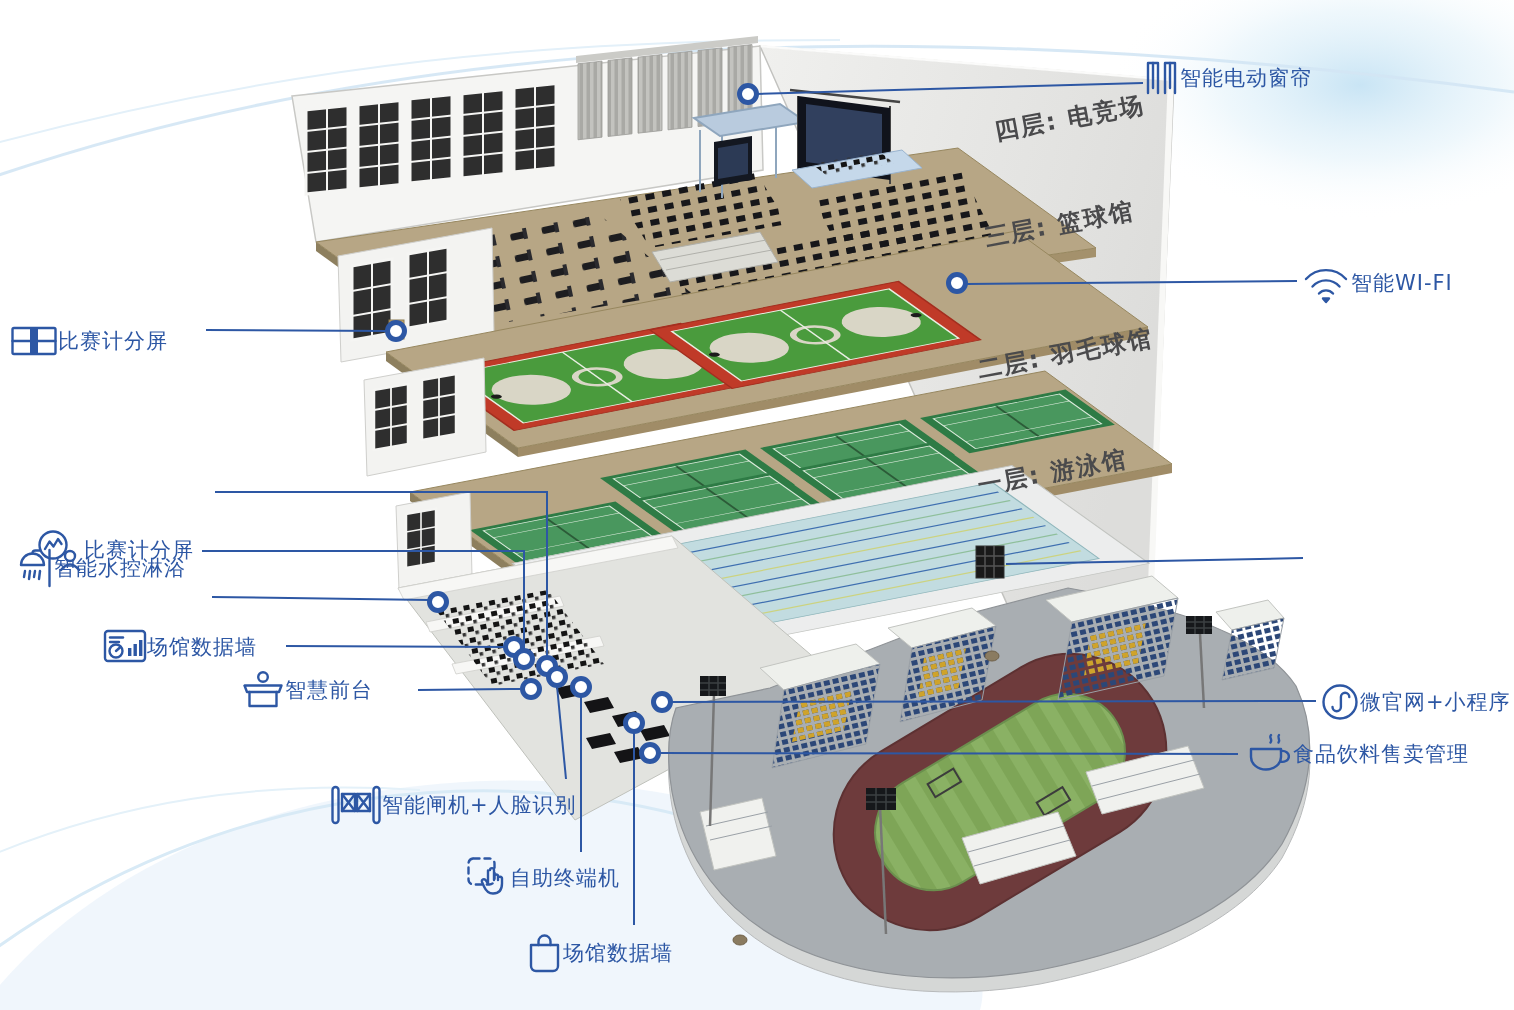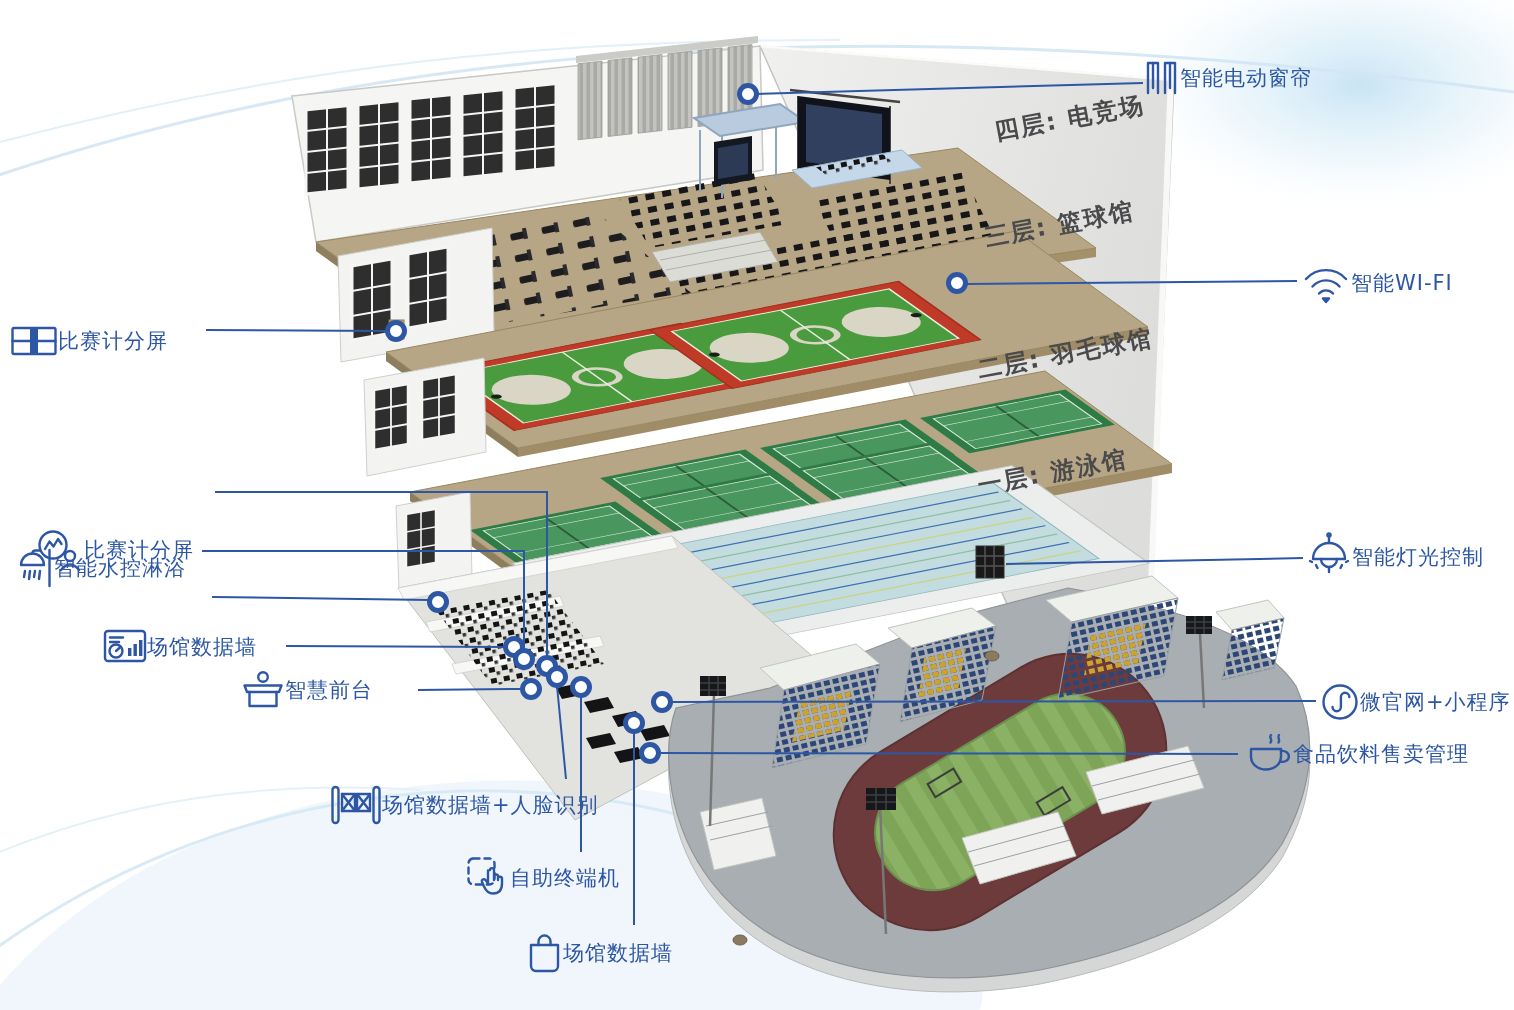--- a/index.html
+++ b/index.html
@@ -455,36 +455,20 @@
         <svg width="50" height="42" viewBox="0 0 50 42">
           <path d="M5 17 a27 27 0 0 1 40 0"></path>
           <path d="M11.5 24.5 a18 18 0 0 1 27 0"></path>
           <path d="M18 31.5 a9.5 9.5 0 0 1 14 0"></path>
           <path d="M22 36.5 l3 3.5 3 -3.5 z" fill="currentColor"></path>
         </svg>
       </span>
   <span>智能WI-FI</span>
 </div>
 
-<div class="callout" style="left:1306px;top:532px">
-  <span class="ci">
-        <svg width="46" height="50" viewBox="0 0 46 50">
-          <line x1="23" y1="4" x2="23" y2="11"></line>
-          <circle cx="23" cy="3" r="1.6"></circle>
-          <path d="M7 27 a16 16 0 0 1 32 0 z"></path>
-          <path d="M15 27 a8 8 0 0 0 16 0"></path>
-          <line x1="10" y1="33" x2="11.5" y2="36"></line>
-          <line x1="23" y1="36" x2="23" y2="40"></line>
-          <line x1="36" y1="33" x2="34.5" y2="36"></line>
-          <line x1="4" y1="29" x2="6" y2="30"></line>
-          <line x1="42" y1="29" x2="40" y2="30"></line>
-        </svg>
-      </span>
-  <span>智能灯光控制</span>
-</div>
 
 <div class="callout" style="left:1320px;top:682px">
   <span class="ci">
         <svg width="40" height="40" viewBox="0 0 40 40">
           <circle cx="20" cy="20" r="16.5"></circle>
           <path d="M12.5 25 a4.2 4.2 0 1 0 8.4 0 v-10 a4.2 4.2 0 1 1 8.4 0"></path>
         </svg>
       </span>
   <span>微官网+小程序</span>
 </div>
@@ -571,21 +555,21 @@
   <span class="ci">
         <svg width="52" height="44" viewBox="0 0 52 44">
           <rect x="2.5" y="4" width="6" height="36" rx="3"></rect>
           <rect x="43.5" y="4" width="6" height="36" rx="3"></rect>
           <rect x="12" y="11" width="13" height="17"></rect>
           <path d="M12 11 l13 17 M25 11 l-13 17"></path>
           <rect x="27" y="11" width="13" height="17"></rect>
           <path d="M27 11 l13 17 M40 11 l-13 17"></path>
         </svg>
       </span>
-  <span>场馆数据墙+人脸识别</span>
+  <span>智能闸机+人脸识别</span>
 </div>
 
 <div class="callout" style="left:466px;top:856px">
   <span class="ci">
         <svg width="44" height="44" viewBox="0 0 44 44">
           <rect x="2.5" y="2.5" width="26" height="26" rx="5" stroke-dasharray="6 5"></rect>
           <path d="M24 14 c0 -2.5 4 -2.5 4 0 v10 m0 -4 c0 -2 4 -2 4 0 v4 m0 -2 c0 -2 4 -1.5 4 0.5 v5 c0 6 -3 10 -9 10 c-5 0 -7 -2.5 -9 -7 l-2 -4.5 c-1 -2.5 2.5 -4 4 -1.5 l2 3 v-13"></path>
         </svg>
       </span>
   <span>自助终端机</span>

